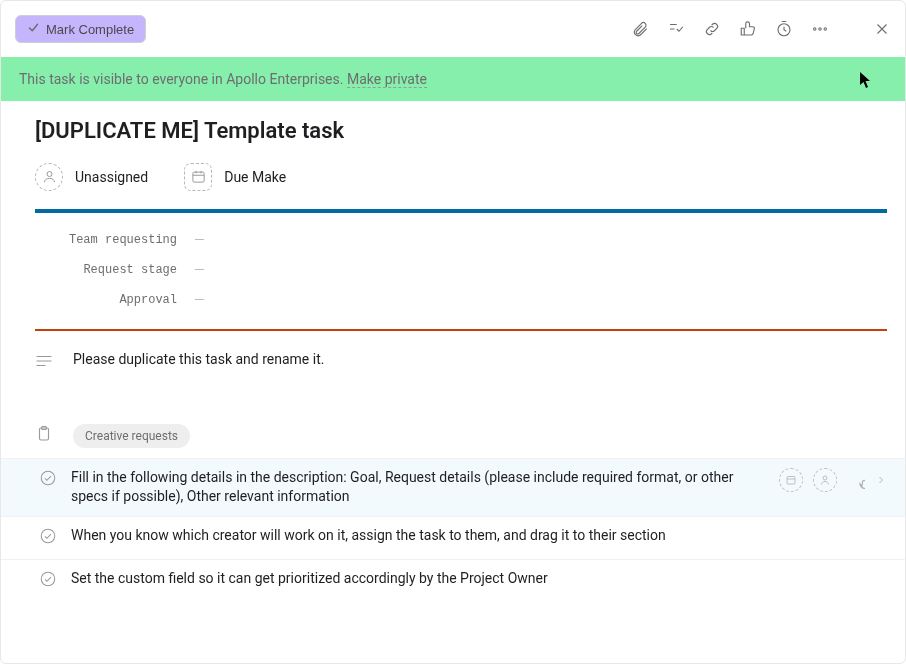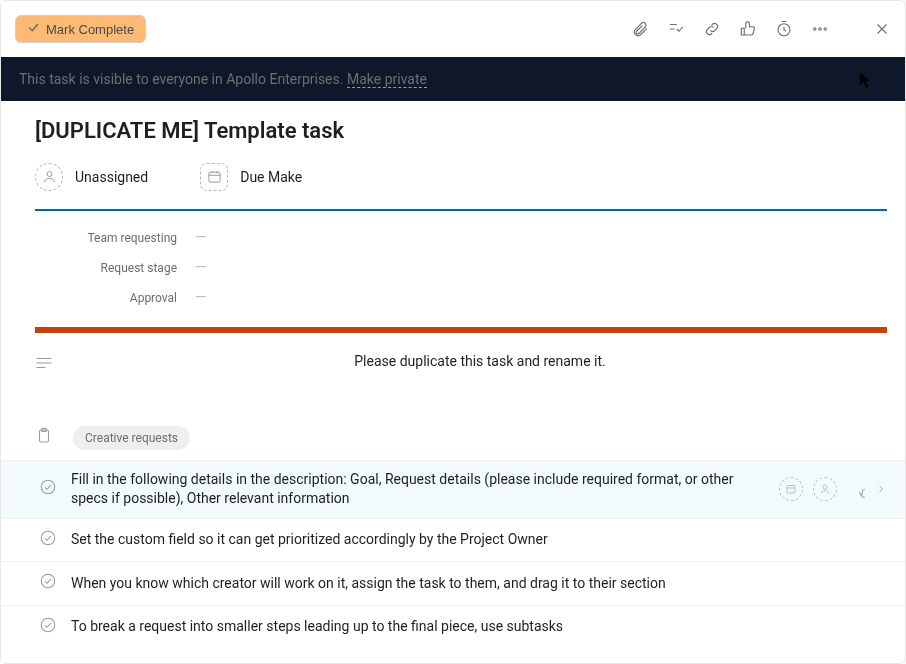--- a/index.html
+++ b/index.html
@@ -1,65 +1,65 @@
 <!DOCTYPE html>
 <html><head>
 <meta charset="utf-8">
 <style>
   * { box-sizing: border-box; margin: 0; padding: 0; }
   html, body { width: 906px; height: 664px; font-family: -apple-system, BlinkMacSystemFont, "Segoe UI", Roboto, Helvetica, Arial, sans-serif; color: #1e1f21; background: #fff; overflow: hidden; }
   body { border: 1px solid #e8e8e8; border-radius: 6px; position: relative; }
 
   
   .toolbar { height: 56px; display: flex; align-items: center; justify-content: space-between; padding: 0 14px; }
-  .complete-btn { display: inline-flex; align-items: center; gap: 6px; border: 1px solid #cfcfcf; background: #fdba74; border-radius: 6px; padding: 5px 11px; font-size: 13px; color: #4a4a4a; cursor: pointer; }
+  .complete-btn { display: inline-flex; align-items: center; gap: 6px; border: 1px solid #cfcfcf; background: #c4b5fd; border-radius: 6px; padding: 5px 11px; font-size: 13px; color: #4a4a4a; cursor: pointer; }
   .complete-btn svg { width: 13px; height: 13px; }
   .toolbar-right { display: flex; align-items: center; gap: 18px; }
   .tb-icon { width: 18px; height: 18px; display: flex; align-items: center; justify-content: center; color: #6d6e6f; cursor: pointer; }
   .tb-icon svg { width: 18px; height: 18px; stroke: currentColor; fill: none; stroke-width: 1.5; }
   .tb-sep { width: 8px; }
 
   
-  .banner { background: #0f172a; padding: 14px 18px; font-size: 14px; color: #6d6e6f; }
+  .banner { background: #86efac; padding: 14px 18px; font-size: 14px; color: #6d6e6f; }
   .banner .link { color: #6d6e6f; border-bottom: 1px dashed #9a9a9a; cursor: pointer; }
 
   
   .content { padding: 0 18px 0 34px; }
   .title { font-size: 22px; font-weight: 600; padding: 16px 0 14px; line-height: 1.25; }
 
   
-  .meta-row { display: flex; gap: 52px; padding: 4px 0 18px; border-bottom: 2px solid #0369a1; }
+  .meta-row { display: flex; gap: 36px; padding: 4px 0 18px; border-bottom: 4px solid #0369a1; }
   .meta-item { display: flex; align-items: center; gap: 12px; cursor: pointer; }
   .dashed-circle { width: 28px; height: 28px; border: 1px dashed #b6b6b6; border-radius: 50%; display: flex; align-items: center; justify-content: center; color: #9a9a9a; }
   .dashed-circle svg { width: 15px; height: 15px; stroke: currentColor; fill: none; stroke-width: 1.6; }
   .dashed-roundrect { width: 28px; height: 28px; border: 1px dashed #b6b6b6; border-radius: 7px; display: flex; align-items: center; justify-content: center; color: #9a9a9a; }
   .dashed-roundrect svg { width: 15px; height: 15px; stroke: currentColor; fill: none; stroke-width: 1.6; }
   .meta-label { font-size: 14px; color: #1e1f21; }
 
   
-  .fields { padding: 12px 0 14px; border-bottom: 6px solid #c2410c; }
+  .fields { padding: 12px 0 14px; border-bottom: 2px solid #c2410c; font-family: Liberation Mono, monospace; }
   .field-row { display: flex; align-items: center; height: 30px; }
   .field-label { width: 160px; text-align: right; font-size: 12px; color: #6d6e6f; padding-right: 18px; }
   .field-value { font-size: 15px; color: #bdbdbd; cursor: pointer; line-height: 1; }
 
   
-  .desc-row { display: flex; align-items: flex-start; gap: 20px; padding: 20px 0 44px; text-align: center; }
+  .desc-row { display: flex; align-items: flex-start; gap: 20px; padding: 20px 0 44px; }
   .desc-icon { width: 18px; color: #9a9a9a; padding-top: 2px; }
   .desc-icon svg { width: 18px; height: 14px; stroke: currentColor; stroke-width: 1.6; }
   .desc-text { font-size: 14px; flex: 1; }
 
   
   .proj-row { display: flex; align-items: center; gap: 20px; padding: 8px 0 10px; }
   .proj-icon { width: 18px; color: #9a9a9a; }
   .proj-icon svg { width: 18px; height: 18px; stroke: currentColor; fill: none; stroke-width: 1.5; }
   .pill { background: #eeeeee; color: #6d6e6f; font-size: 12px; padding: 5px 12px; border-radius: 14px; }
 
   
   .subtasks { margin-left: -34px; margin-right: -18px; }
-  .subtask { display: flex; align-items: center; gap: 14px; padding: 9px 18px 9px 38px; font-size: 14px; line-height: 1.4; border-top: 1px solid #f3f1f0; }
+  .subtask { display: flex; align-items: flex-start; gap: 14px; padding: 9px 18px 9px 38px; font-size: 14px; line-height: 1.4; border-top: 1px solid #f3f1f0; }
   .subtask.first { background: #f3fafd; }
   .subtask .chk { flex: 0 0 18px; margin-top: 1px; }
   .subtask .chk svg { width: 18px; height: 18px; stroke: #9a9a9a; fill: none; stroke-width: 1.4; }
   .subtask .txt { flex: 1; cursor: pointer; }
   .subtask .trail { display: flex; align-items: center; gap: 10px; color: #c0c0c0; }
   .mini-dashed { width: 24px; height: 24px; border: 1px dashed #c0c0c0; border-radius: 50%; display: flex; align-items: center; justify-content: center; }
   .mini-dashed svg { width: 12px; height: 12px; stroke: #b0b0b0; fill: none; stroke-width: 1.6; }
   .trail svg.comment { width: 18px; height: 18px; stroke: #b0b0b0; fill: none; stroke-width: 1.6; }
 
   
@@ -221,35 +221,28 @@
         <svg viewBox="0 0 24 24" width="12" height="12" stroke="#b0b0b0" fill="none" stroke-width="2">
             <path d="M9 6 l6 6 -6 6"></path>
           </svg>
       </span>
     </div>
     <div class="subtask">
       <span class="chk"><svg viewBox="0 0 24 24">
             <circle cx="12" cy="12" r="9"></circle>
             <path d="M8 12.5 l2.5 2.5 L16 9.5"></path>
           </svg></span>
-      <span class="txt">Set the custom field so it can get prioritized accordingly by the Project Owner</span>
+      <span class="txt">When you know which creator will work on it, assign the task to them, and drag it to their section</span>
     </div>
     <div class="subtask">
       <span class="chk"><svg viewBox="0 0 24 24">
             <circle cx="12" cy="12" r="9"></circle>
             <path d="M8 12.5 l2.5 2.5 L16 9.5"></path>
           </svg></span>
-      <span class="txt">When you know which creator will work on it, assign the task to them, and drag it to their section</span>
-    </div>
-    <div class="subtask">
-      <span class="chk"><svg viewBox="0 0 24 24">
-            <circle cx="12" cy="12" r="9"></circle>
-            <path d="M8 12.5 l2.5 2.5 L16 9.5"></path>
-          </svg></span>
-      <span class="txt">To break a request into smaller steps leading up to the final piece, use subtasks</span>
+      <span class="txt">Set the custom field so it can get prioritized accordingly by the Project Owner</span>
     </div>
   </div>
 
   <div class="activity">
     
     
     
   </div>
 
 </div>

